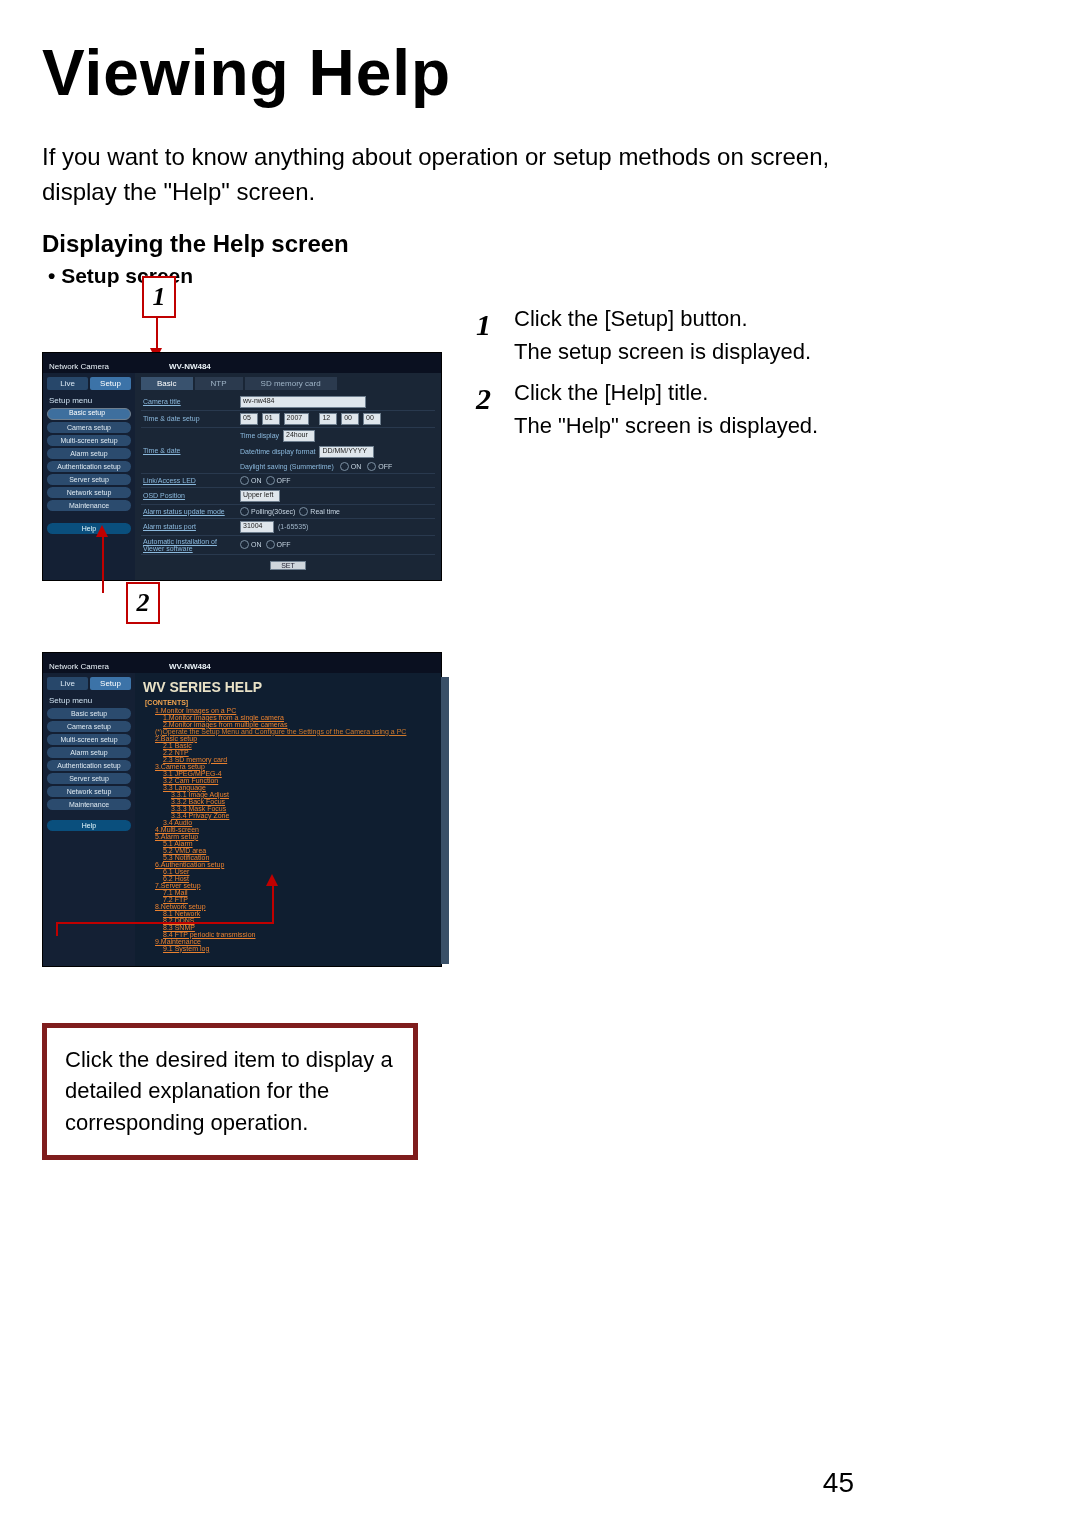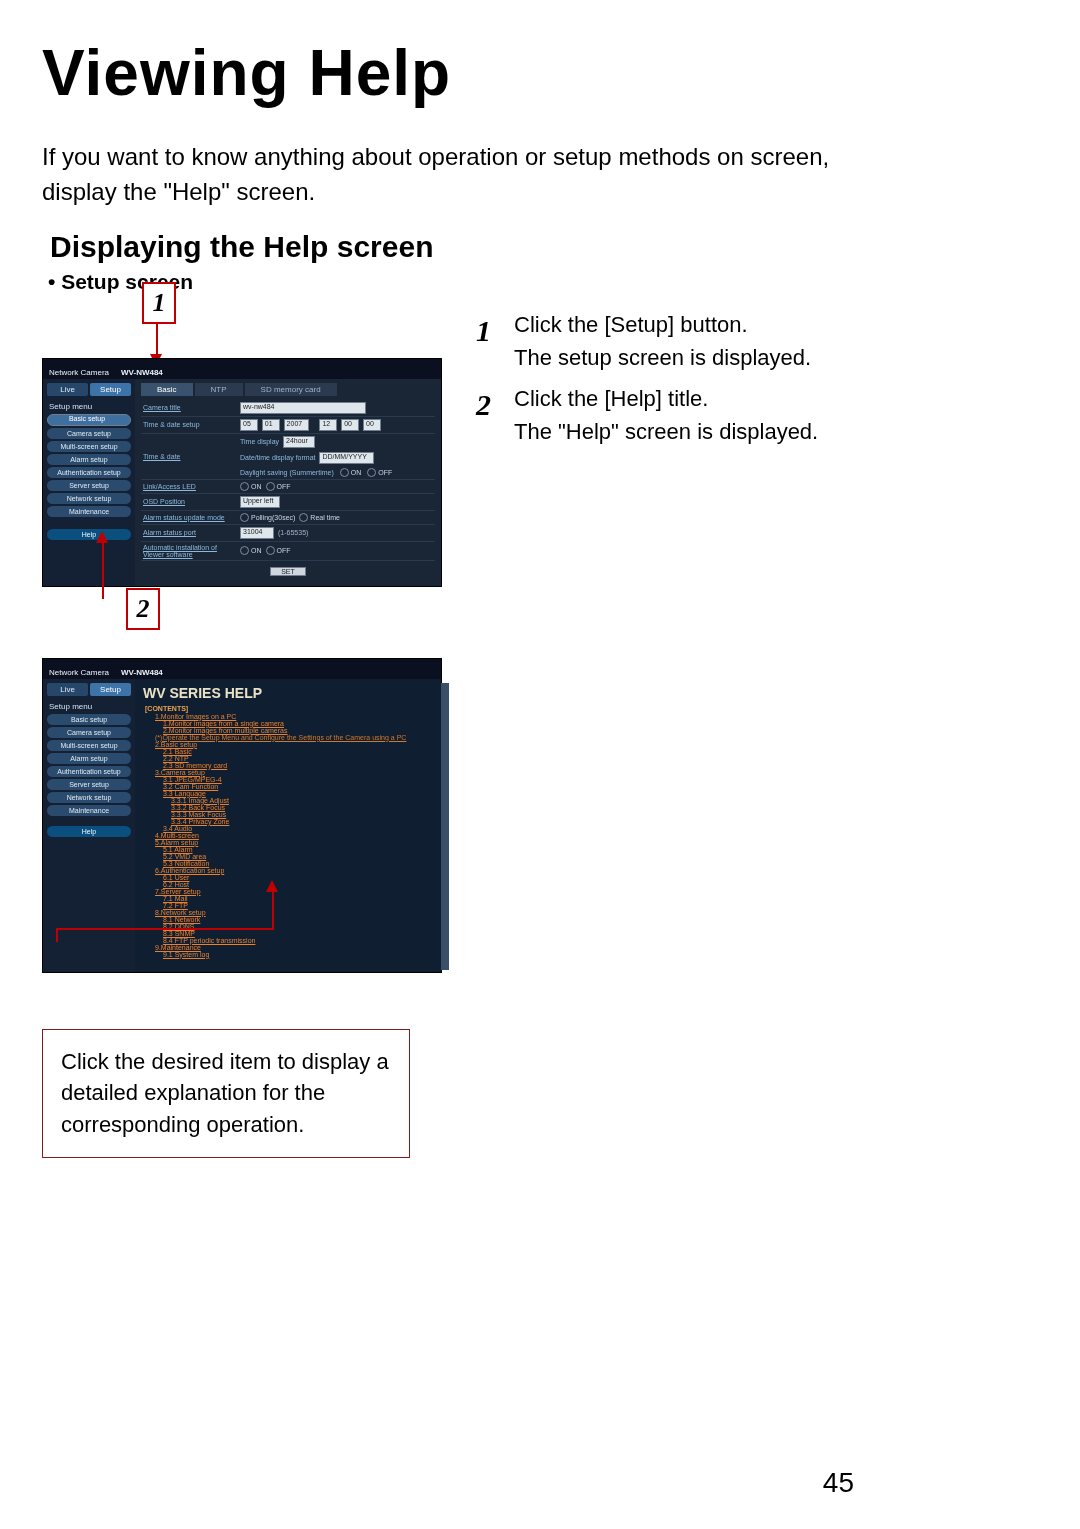--- a/index.html
+++ b/index.html
@@ -21,23 +21,23 @@
     font-weight: 700;
     margin: 0 0 30px 0;
     letter-spacing: 1px;
   }
   p.intro {
     font-size: 24px;
     line-height: 1.45;
     margin: 0 0 20px 0;
   }
   h2.section-title {
-    font-size: 30px;
+    font-size: 24px;
     font-weight: 700;
-    margin: 6px 0 4px 8px;
+    margin: 6px 0 4px 0;
   }
   .bullet-head {
     font-size: 21px;
     font-weight: 700;
     margin: 6px 0 8px 6px;
   }
   .bullet-head::before {
     content: "•  ";
   }
 
@@ -68,20 +68,21 @@
     border: 1px solid #000;
     box-sizing: border-box;
   }
   .app .topbar {
     display: flex;
     align-items: flex-end;
     height: 20px;
     background: #0a1020;
     color: #d7e4ee;
     font-size: 8px;
+    gap: 48px;
   }
   .app .brand { padding: 3px 6px 2px 6px; color:#eaf2f8; }
   .app .model { padding: 3px 6px 2px 6px; color:#eaf2f8; font-weight:700; }
   .app .body {
     display: flex;
     background: #1e2a3c;
   }
   .app .side {
     width: 84px;
     background: #142034;
@@ -140,21 +141,21 @@
   }
   .leader { position:absolute; background:#c00000; }
   .arrowhead {
     position:absolute; width:0; height:0;
     border-left:6px solid transparent;
     border-right:6px solid transparent;
   }
   .arrowhead.down { border-top:12px solid #c00000; }
   .arrowhead.up   { border-bottom:12px solid #c00000; }
   .notebox {
-    border:1px solid #7f1d1d;
+    border:5px solid #7f1d1d;
     padding:16px 18px;
     font-size:22px;
     line-height:1.45;
     width:330px;
   }
   .pagenum {
     position:absolute;
     bottom:30px; right:46px;
     font-size:28px;
   }

